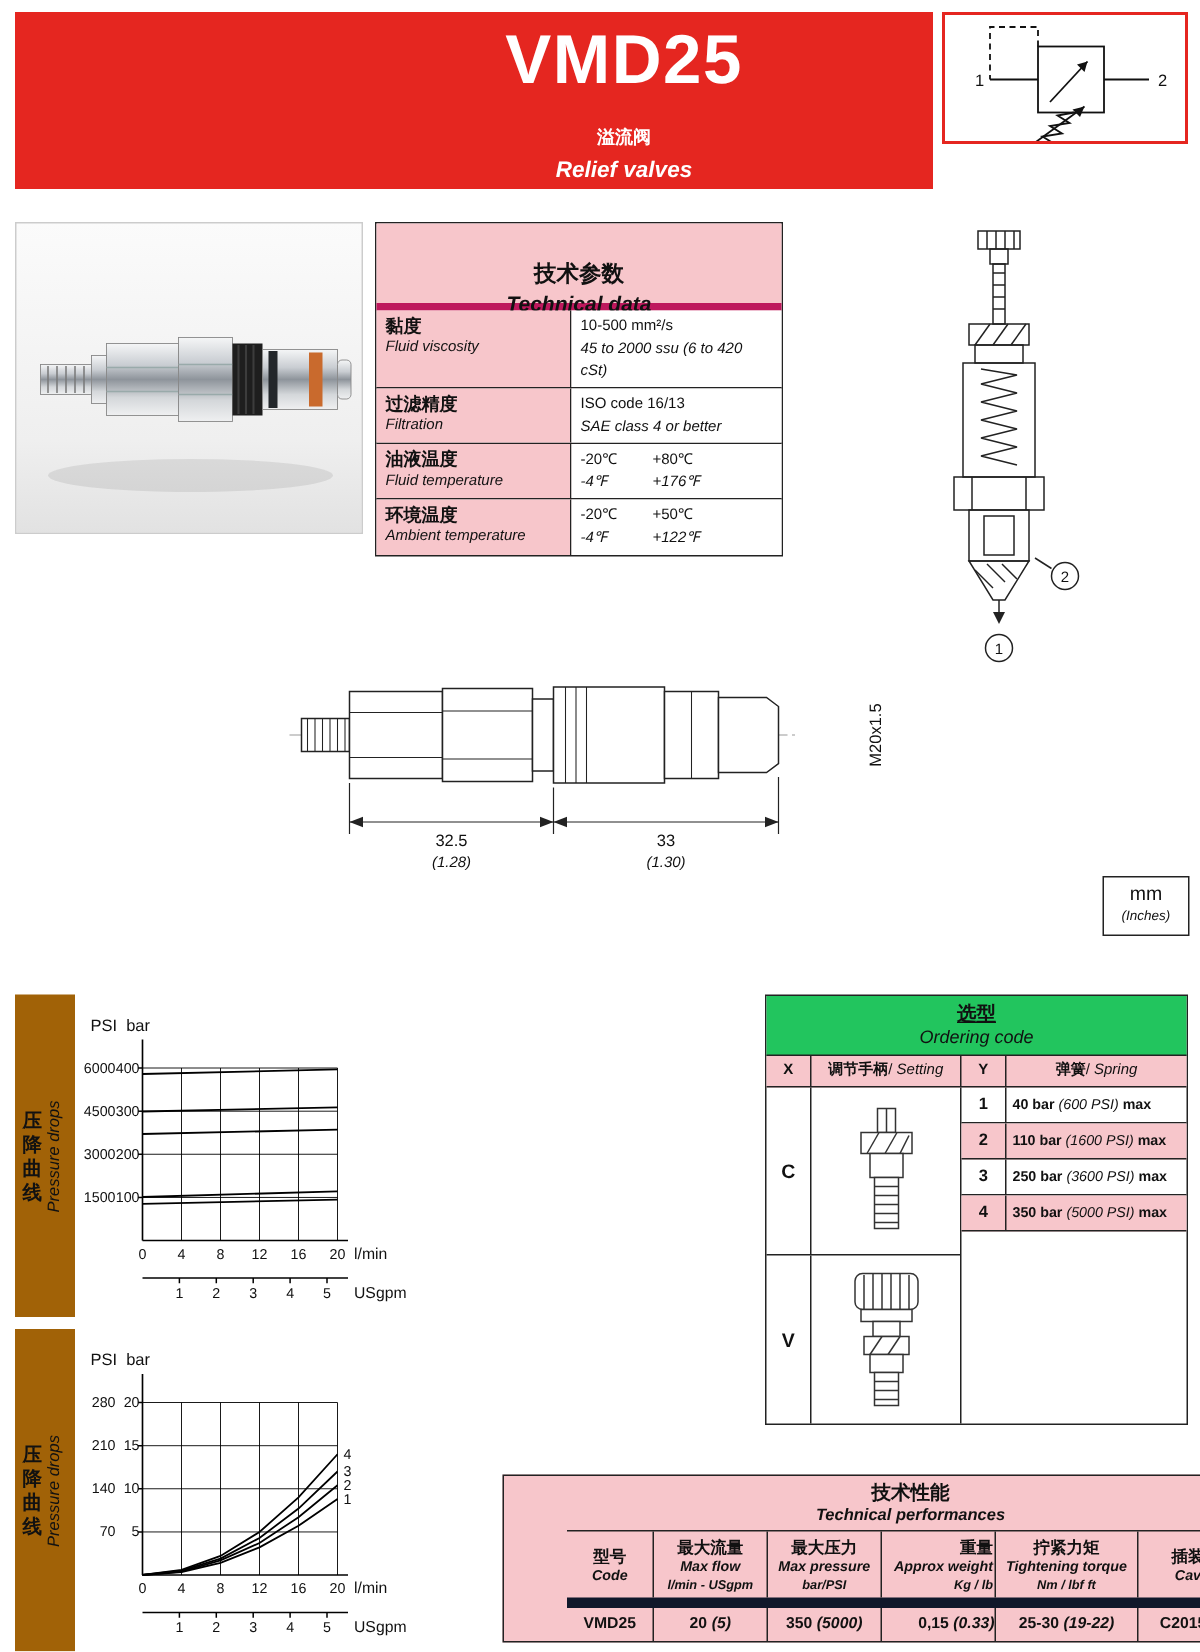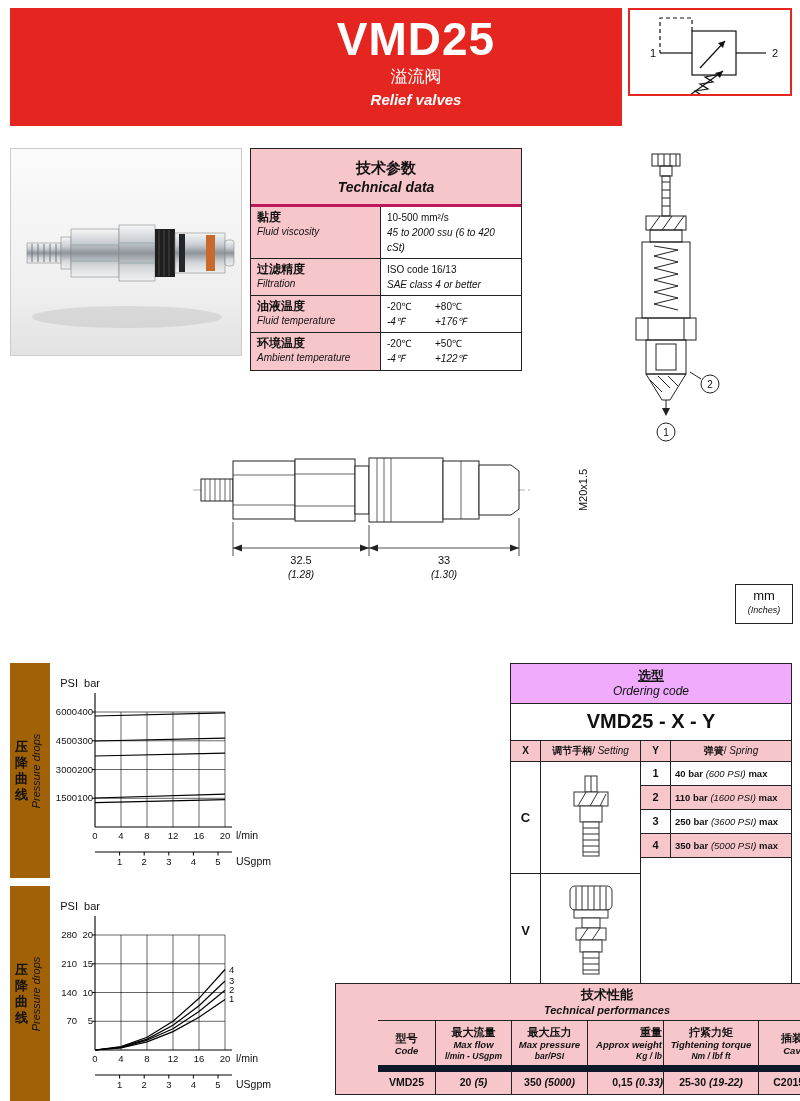--- a/index.html
+++ b/index.html
@@ -3,35 +3,35 @@
 <meta charset="utf-8">
 <style>
   * { margin:0; padding:0; box-sizing:border-box; }
   body { background:#fff; font-family:"Liberation Sans", sans-serif; color:#111; }
   .page { position:relative; width:800px; height:1101px; background:#fff; overflow:hidden; }
 
   
   .banner { position:absolute; left:10px; top:8px; width:612px; height:118px;
             background:#e52620; color:#fff; text-align:center; padding-left:200px; padding-top:6px; }
   .banner-title { font-size:46px; font-weight:bold; line-height:50px; letter-spacing:1px; }
-  .banner-cn { font-size:17px; font-weight:normal; line-height:26px; }
+  .banner-cn { font-size:12px; font-weight:bold; line-height:26px;margin-top:14px; }
   .banner-en { font-size:15px; font-weight:bold; font-style:italic; line-height:20px; }
 
   
   .symbol-box { position:absolute; left:628px; top:8px; width:164px; height:88px;
                 border:2px solid #e52620; background:#fff; }
 
   
   .photo { position:absolute; left:10px; top:148px; width:232px; height:208px;
            background:linear-gradient(180deg,#fbfbfb 0%,#efefef 70%,#e2e2e2 100%);
            border:1px solid #ccc; }
 
   
   .tech { position:absolute; left:250px; top:148px; width:272px; border:1px solid #222; background:#fff; }
-  .tech-header { background:#f7c6cb; text-align:center; height:58px; padding-top:9px; border-bottom:3px solid #be185d; }
+  .tech-header { background:#f7c6cb; text-align:center; height:58px; padding-top:24px; border-bottom:5px solid #be185d; }
   .tech-title-cn { font-size:15px; font-weight:bold; line-height:20px; }
   .tech-title-en { font-size:14px; font-weight:bold; font-style:italic; line-height:18px; }
   .tech-row { display:flex; min-height:37px; border-bottom:1px solid #222; }
   .tech-row:last-child { border-bottom:none; }
   .tech-label { width:130px; background:#f7c6cb; border-right:1px solid #222; padding:3px 6px; }
   .tech-label .cn { font-size:12px; font-weight:bold; line-height:15px; display:block; }
   .tech-label .en { font-size:10px; font-style:italic; line-height:13px; display:block; }
   .tech-value { flex:1; padding:3px 6px; background:#fff; }
   .v-line { display:flex; font-size:10px; line-height:15px; }
   .v-line.it { font-style:italic; }
@@ -53,21 +53,21 @@
   .strip-cn { position:absolute; left:4px; top:50%; transform:translateY(-50%);
               font-weight:bold; font-size:13px; width:15px; line-height:16px;
               text-align:center; word-break:break-all; }
   .strip-en-wrap { position:absolute; left:13px; top:0; width:27px; height:100%;
                    display:flex; align-items:center; justify-content:center; }
   .strip-en-wrap span { transform:rotate(-90deg); white-space:nowrap; font-style:italic; font-size:11px; }
   .chart-plot { flex:1; }
 
   
   .order { position:absolute; left:510px; top:663px; width:282px; border:1px solid #222; background:#fff; }
-  .order-header { background:#f0abfc; text-align:center; padding:3px 0 4px; border-bottom:1px solid #222; }
+  .order-header { background:#22c55e; text-align:center; padding:3px 0 4px; border-bottom:1px solid #222; }
   .order-title-cn { font-size:13px; font-weight:bold; text-decoration:underline; line-height:17px; }
   .order-title-en { font-size:12px; font-style:italic; line-height:15px; }
   .order-code { text-align:center; font-size:20px; font-weight:bold; padding:6px 0 7px; border-bottom:1px solid #222; }
   .order-thead { display:flex; background:#f7c6cb; border-bottom:1px solid #222; height:21px; align-items:center; }
   .oth { border-right:1px solid #222; text-align:center; font-size:10px; height:100%; line-height:20px; }
   .oth:last-child { border-right:none; }
   .oth .b { font-weight:bold;margin-top:40px; } .oth .i { font-style:italic; }
   .c-x { width:30px; } .c-set { width:100px; } .c-y { width:30px; } .c-spr { width:120px; }
   .order-body { display:flex; height:224px; }
   .order-x { width:130px; border-right:1px solid #222; }
@@ -459,21 +459,20 @@
           <polyline points="45,164 71,162 97,155.9 123,145.6 149,131.2 175,113.4" fill="none" stroke="#000" stroke-width="1.2"></polyline>
           <text x="179" y="116.4" font-size="9.5">1</text>
         </svg></div>
   </div>
 
   <div class="order">
     <div class="order-header">
       <div class="order-title-cn">选型</div>
       <div class="order-title-en">Ordering code</div>
     </div>
-    <div class="order-code">VMD25 - X - Y</div>
     <div class="order-thead">
       <div class="oth c-x b" style="font-weight:bold">X</div>
       <div class="oth c-set"><span class="b">调节手柄</span><span>/ </span><span class="i">Setting</span></div>
       <div class="oth c-y" style="font-weight:bold">Y</div>
       <div class="oth c-spr"><span class="b">弹簧</span><span>/ </span><span class="i">Spring</span></div>
     </div>
     <div class="order-body">
       <div class="order-x">
         <div class="x-section">
           <div class="x-code">C</div>

